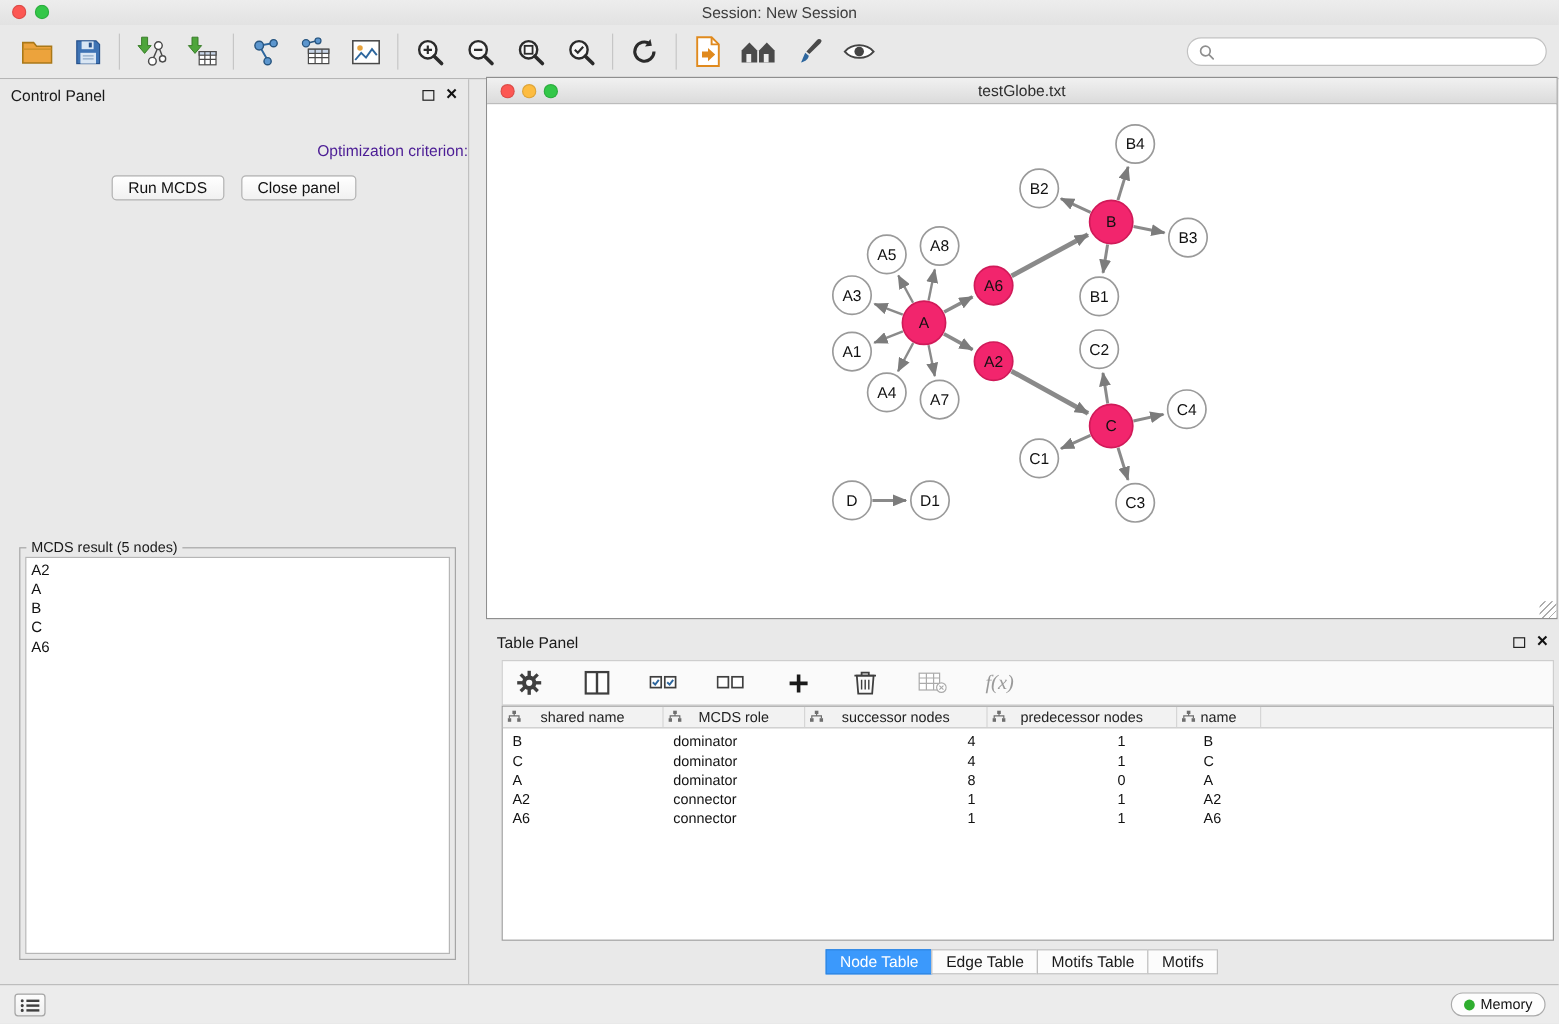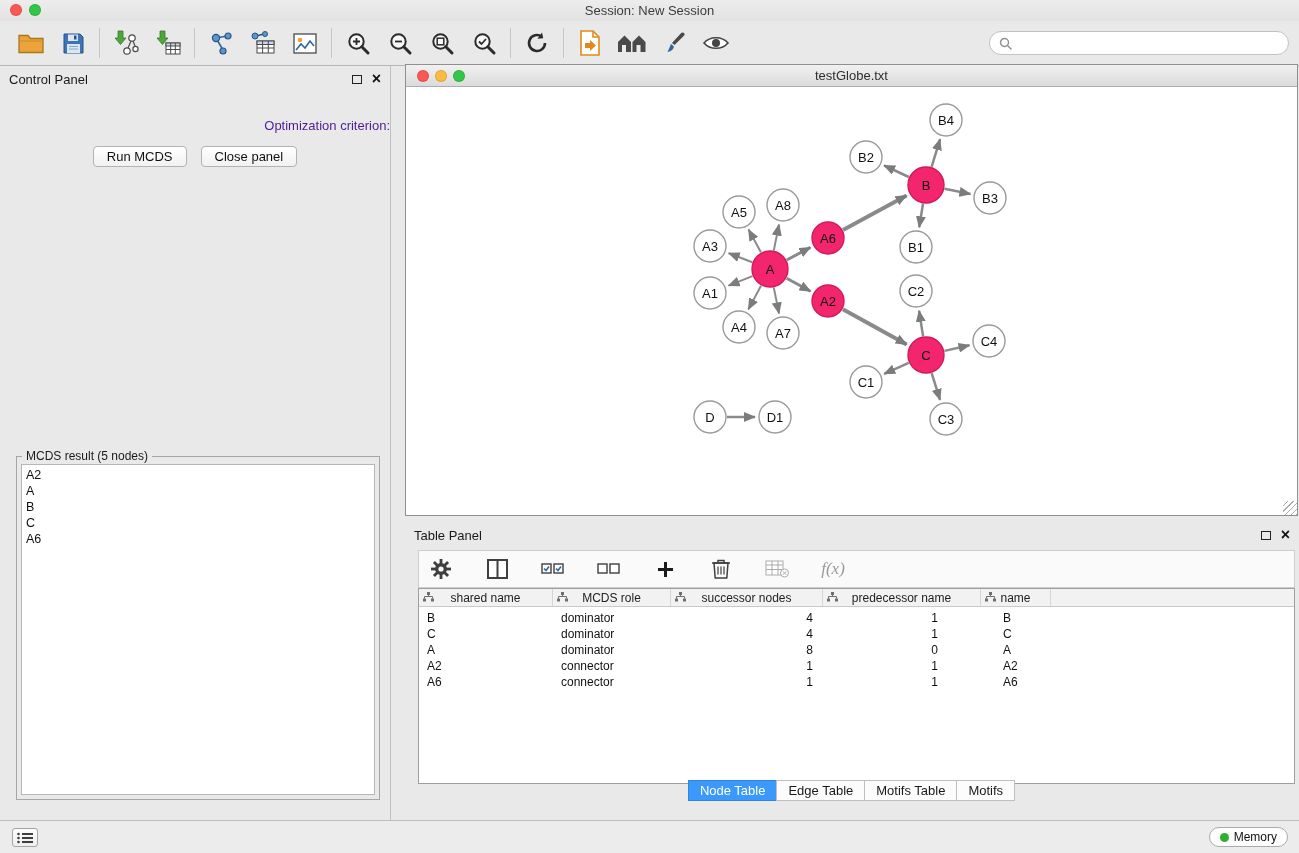--- a/index.html
+++ b/index.html
@@ -62,21 +62,21 @@
   .th{position:relative;display:flex;align-items:center;justify-content:center;font-size:12px;color:#222;border-right:1px solid #D6D6D6;}
   .th-icon{position:absolute;left:4px;top:3px;line-height:0;}
   .tp-body{padding-top:3px;}
   .tr{display:flex;height:16px;align-items:center;}
   .td{font-size:12px;color:#111;}
   .w0{width:134px}.w1{width:118px}.w2{width:152px}.w3{width:158px}.w4{width:70px}.wf{flex:1;border-right:none;}
   .td.w0,.td.w1{padding-left:8px;}
   .td.w2{text-align:right;padding-right:10px;}
   .td.w3{text-align:right;padding-right:43px;}
   .td.w4{padding-left:22px;}
-  .tp-tabs{position:absolute;left:0;right:0;bottom:19px;display:flex;justify-content:center;}
+  .tp-tabs{position:absolute;left:0;right:0;bottom:8px;display:flex;justify-content:center;}
   .tp-tab{font-size:13px;color:#1A1A1A;background:#FCFCFC;border:1px solid #BFBFBF;margin-left:-1px;padding:0 11px;height:21px;display:flex;align-items:center;}
   .tp-tab.active{background:var(--accent);border-color:#2F85E0;color:#fff;}
 
   
   .statusbar{position:absolute;left:0;right:0;bottom:0;height:33px;background:#ECECEC;border-top:1px solid #BDBDBD;}
   .status-left-btn{position:absolute;left:12px;top:7px;width:26px;height:19px;border:1px solid #A5A5A5;border-radius:3px;background:linear-gradient(#FDFDFD,#EFEFEF);display:flex;align-items:center;justify-content:center;}
   .memory-btn{position:absolute;right:11px;top:6px;height:20px;border:1px solid #ABABAB;border-radius:10px;background:#FDFDFD;display:flex;align-items:center;gap:5px;padding:0 10px;font-size:12px;color:#111;}
   .mem-dot{width:9px;height:9px;border-radius:50%;}
 </style>
 </head>
@@ -468,21 +468,21 @@
               </svg></span>
             <span class="th-label">successor nodes</span>
           </div>
           <div class="th w3">
             <span class="th-icon"><svg width="11" height="10" viewBox="0 0 11 10">
                 <rect x="4" y="0" width="3" height="3" fill="#6E6E6E"></rect>
                 <rect x="0" y="6.5" width="3" height="3" fill="#6E6E6E"></rect>
                 <rect x="8" y="6.5" width="3" height="3" fill="#6E6E6E"></rect>
                 <path d="M5.5 3v1.5M1.5 6.5V4.5h8v2" stroke="#6E6E6E" fill="none"></path>
               </svg></span>
-            <span class="th-label">predecessor name</span>
+            <span class="th-label">predecessor nodes</span>
           </div>
           <div class="th w4">
             <span class="th-icon"><svg width="11" height="10" viewBox="0 0 11 10">
                 <rect x="4" y="0" width="3" height="3" fill="#6E6E6E"></rect>
                 <rect x="0" y="6.5" width="3" height="3" fill="#6E6E6E"></rect>
                 <rect x="8" y="6.5" width="3" height="3" fill="#6E6E6E"></rect>
                 <path d="M5.5 3v1.5M1.5 6.5V4.5h8v2" stroke="#6E6E6E" fill="none"></path>
               </svg></span>
             <span class="th-label">name</span>
           </div>

